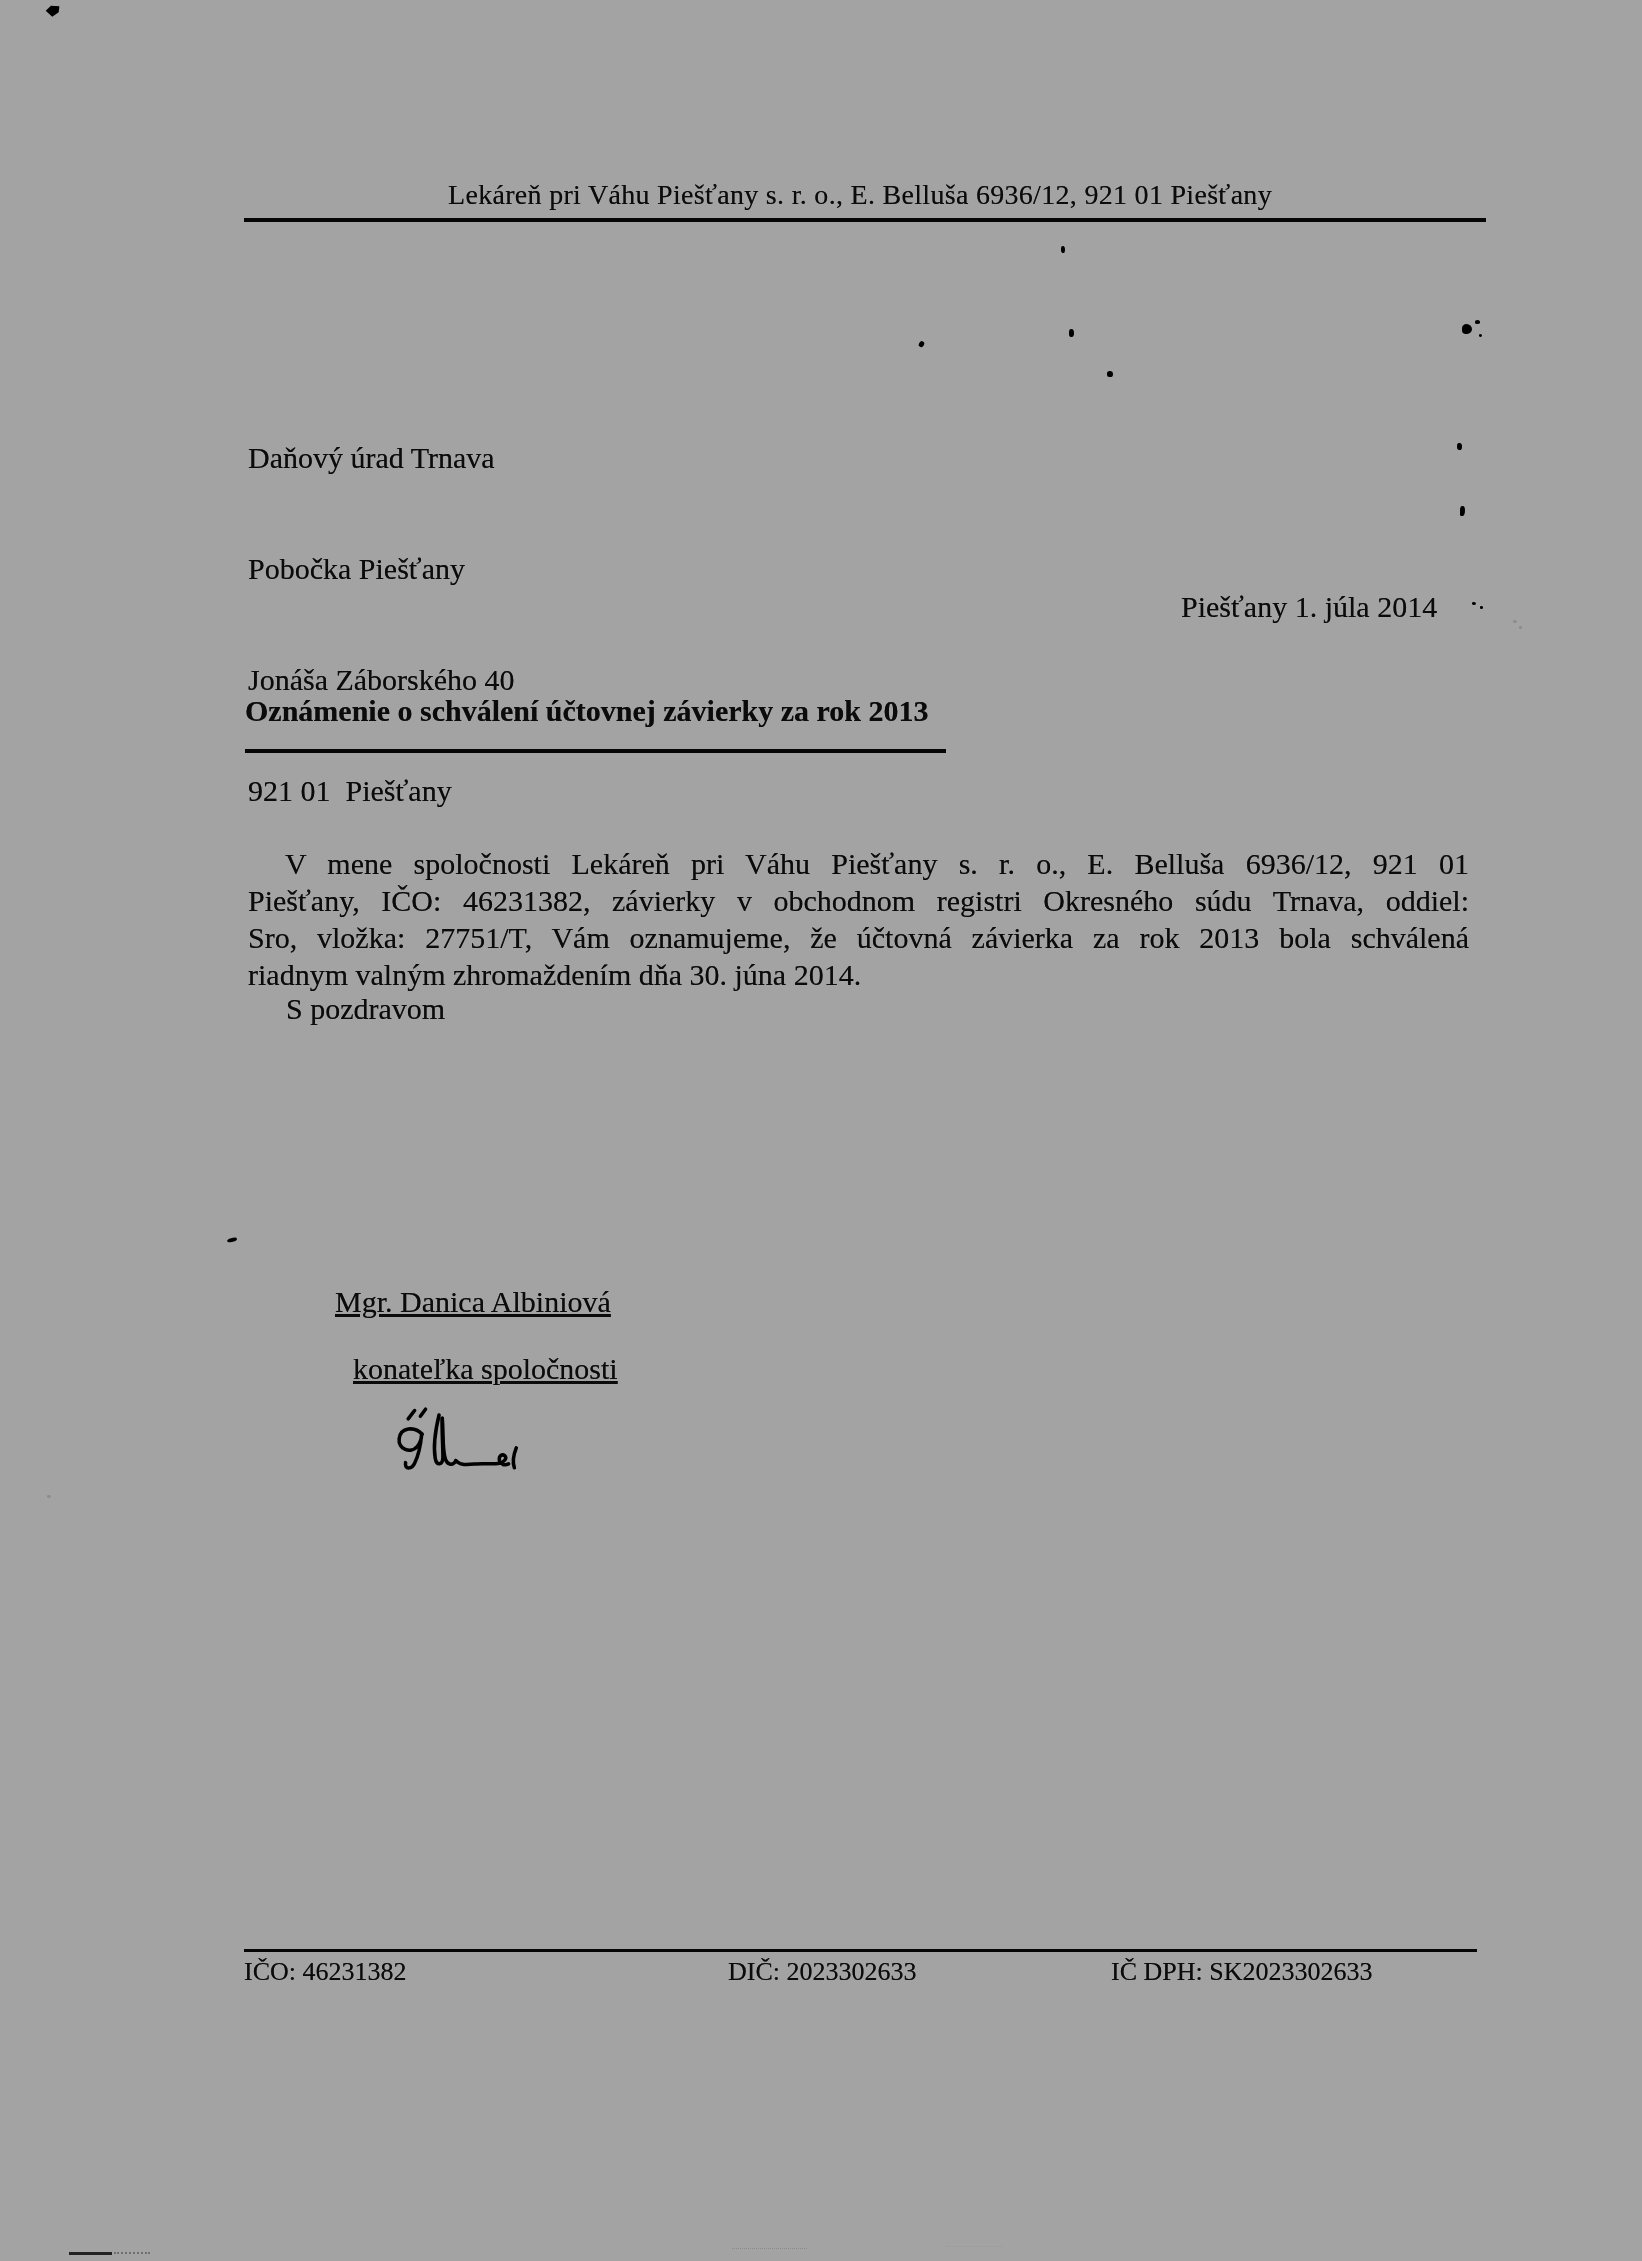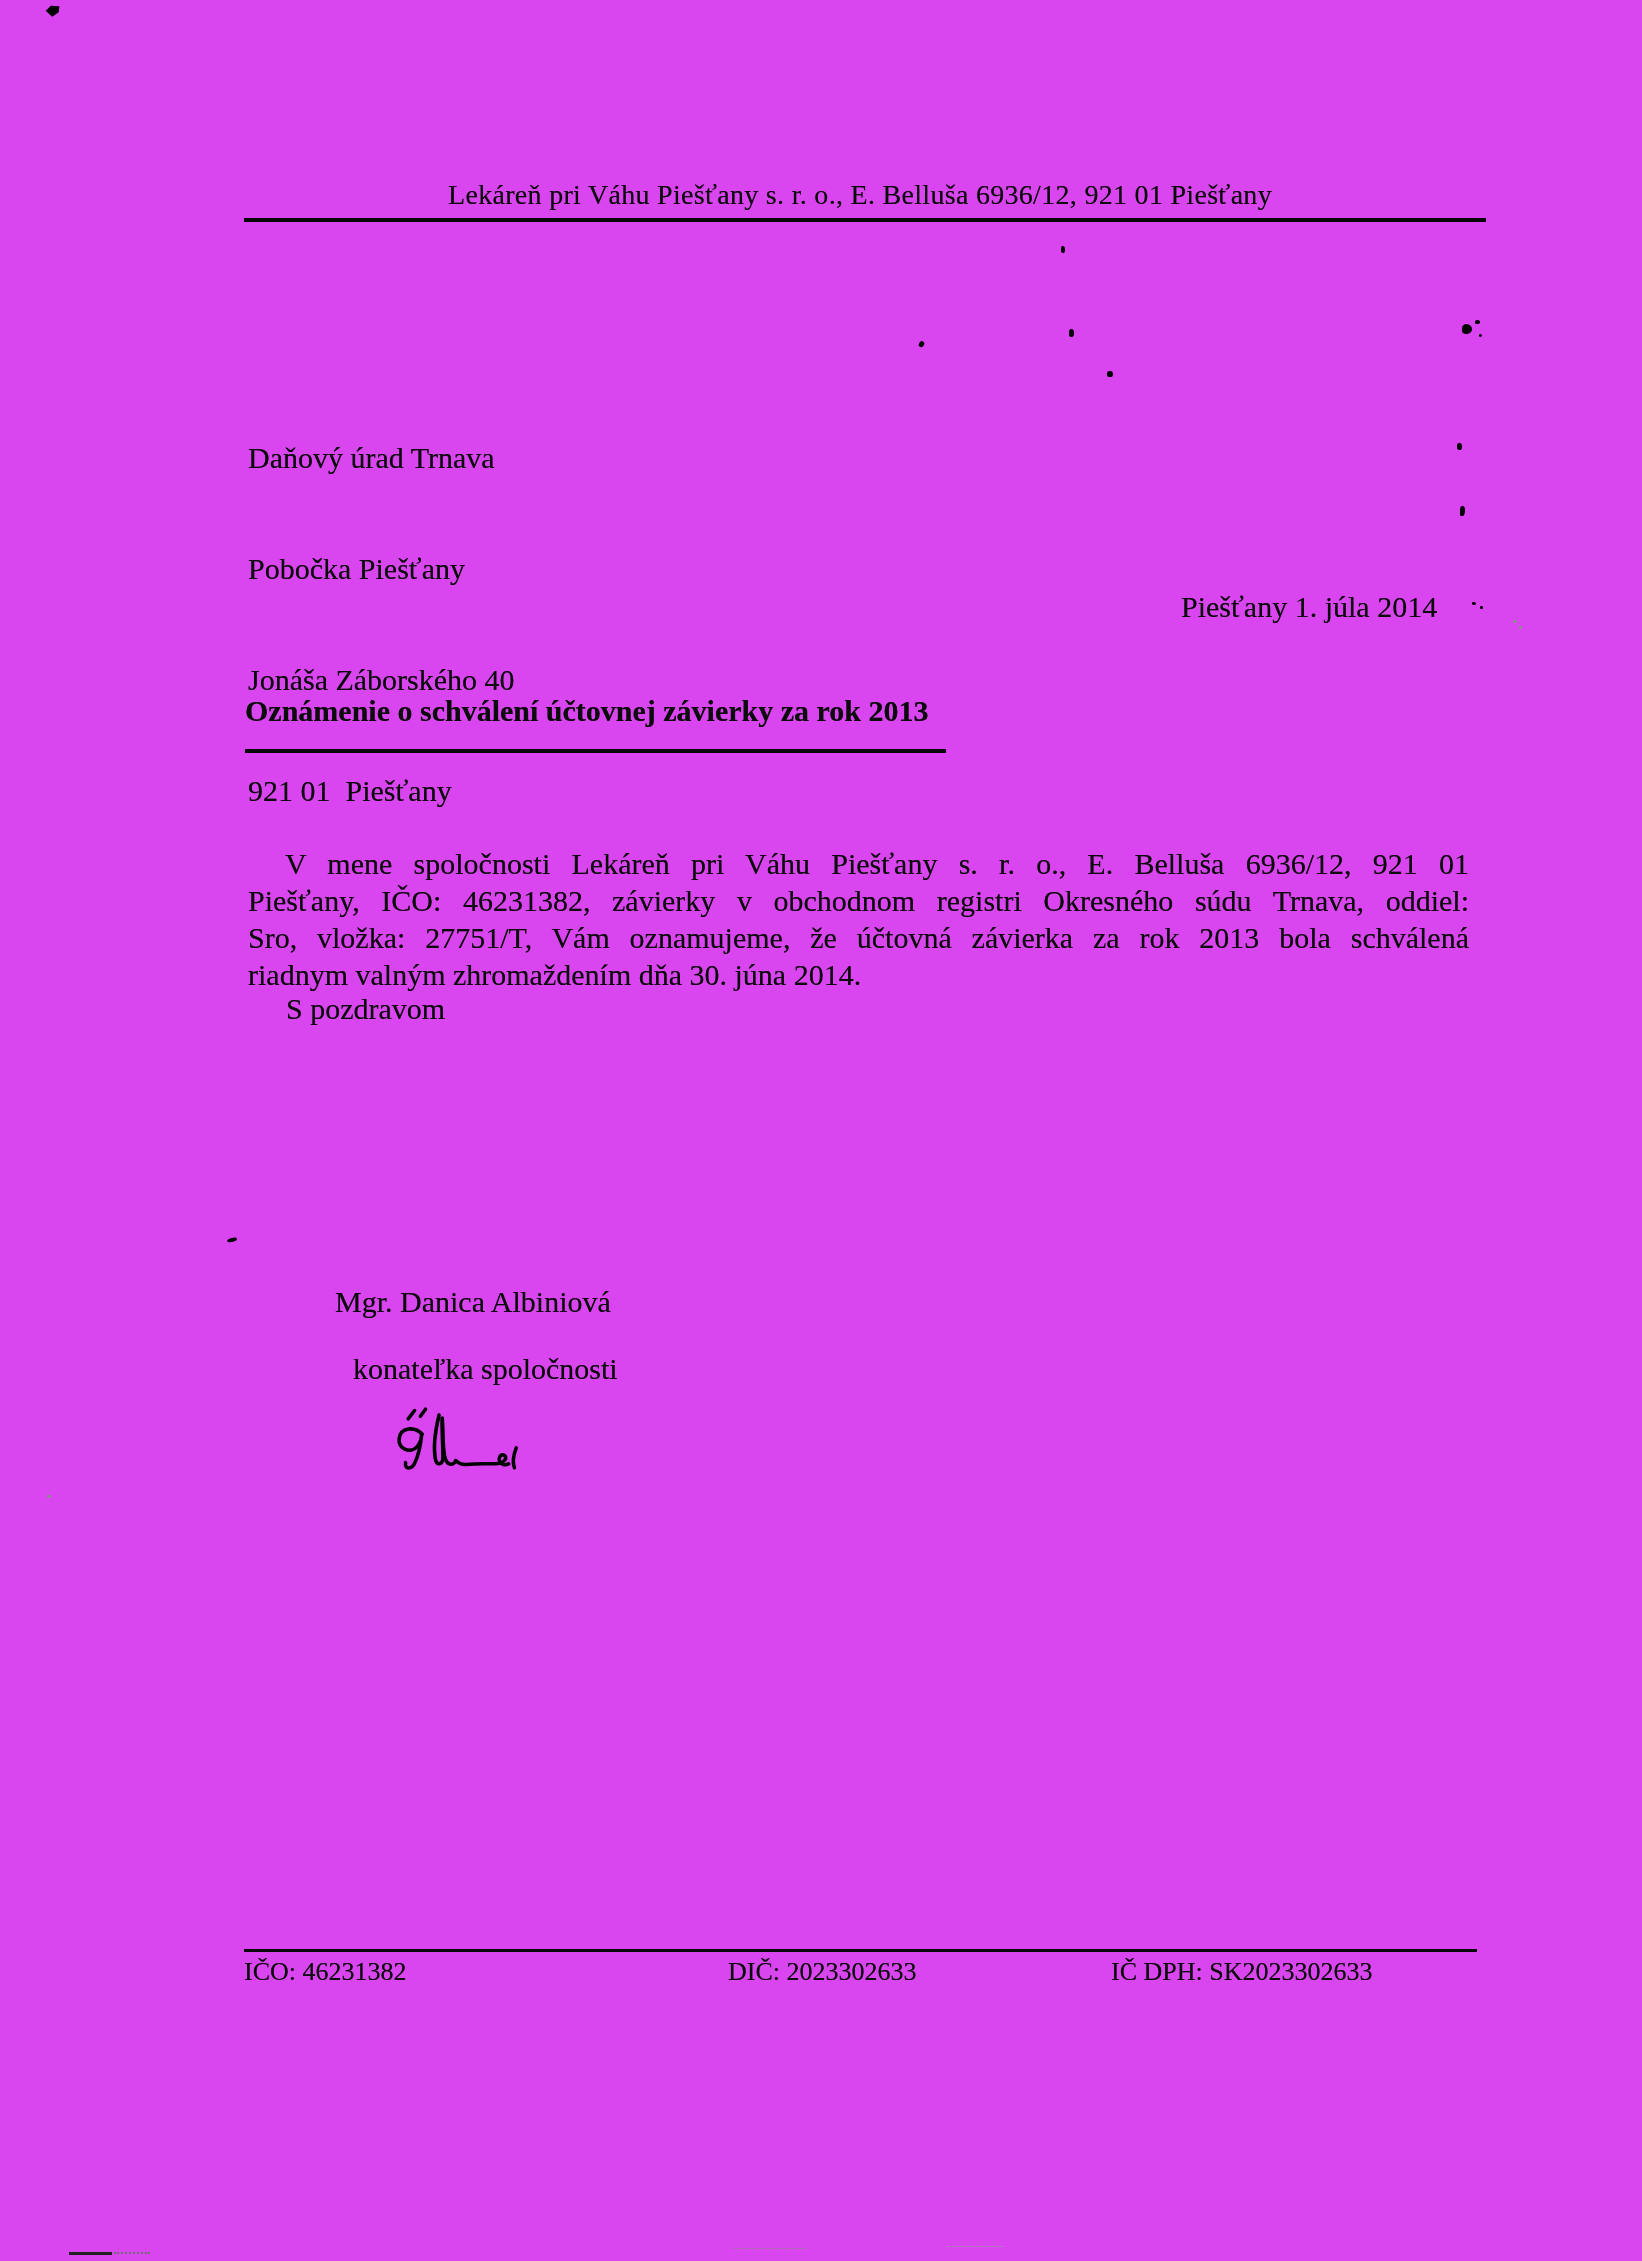--- a/index.html
+++ b/index.html
@@ -1,20 +1,20 @@
 <!DOCTYPE html>
 <html style="font-size:10.3px"><head>
 <meta charset="utf-8">
 <style>
   html, body { margin: 0; padding: 0; background: #ffffff; }
   .page {
     position: relative;
     width: 1643px;
     height: 2261px;
-    background: #d946ef;
+    background: #a3a3a3;
     font-family: "Liberation Serif", "DejaVu Serif", serif;
     color: #0b0b0b;
     overflow: hidden;
     text-shadow: 0 0 0.6px rgba(0,0,0,0.55);
   }
   .abs { position: absolute; }
 
   .header-line {
     left: 77px; right: 0; top: 179px;
     text-align: center;
@@ -72,20 +72,21 @@
     left: 286px; top: 992px;
     font-size: 30px;
     white-space: nowrap;
   }
 
   .signer {
     left: 335px; top: 1283px;
     font-size: 30px;
     line-height: 37px;
     white-space: nowrap;
+    text-decoration: underline;
   }
   .signer .role { padding-left: 18px; margin-top: 30px; }
 
   .rule-bottom {
     left: 244px; top: 1949px;
     width: 1233px; height: 3.2px;
     background: #050505;
   }
   .footer-item { font-size: 26px; white-space: nowrap; }
   .f-ico   { left: 244px;  top: 1957px; }

